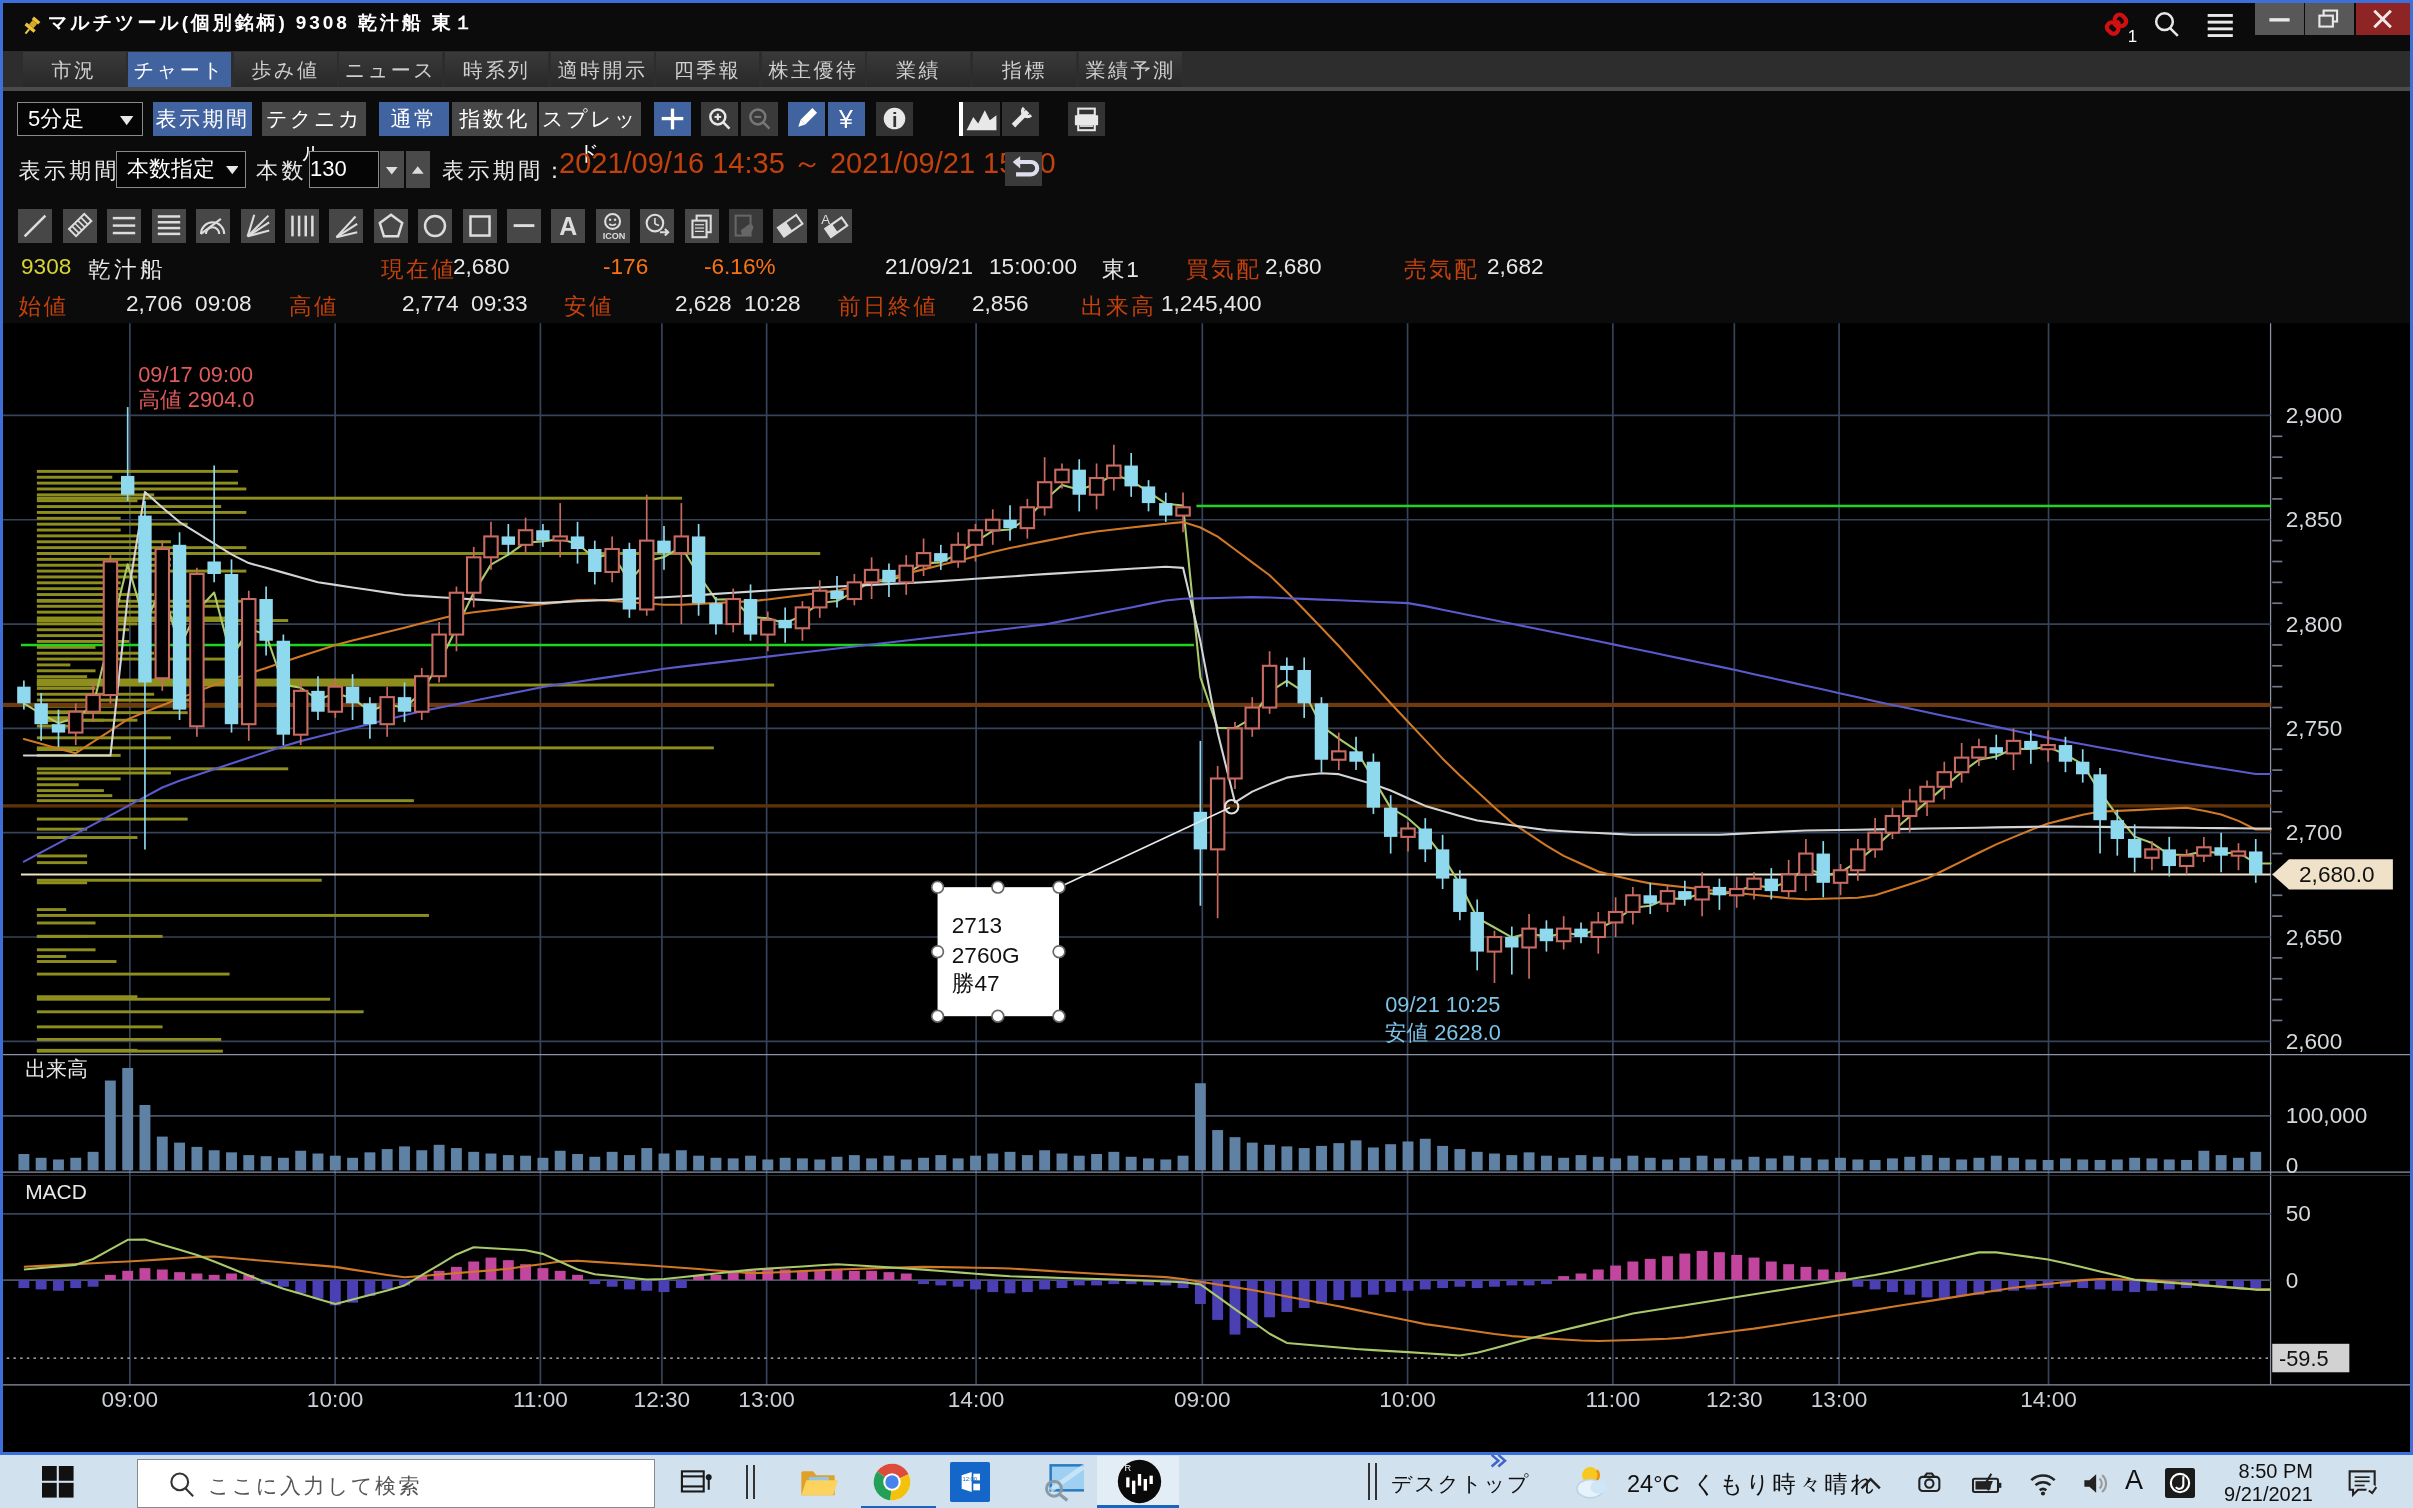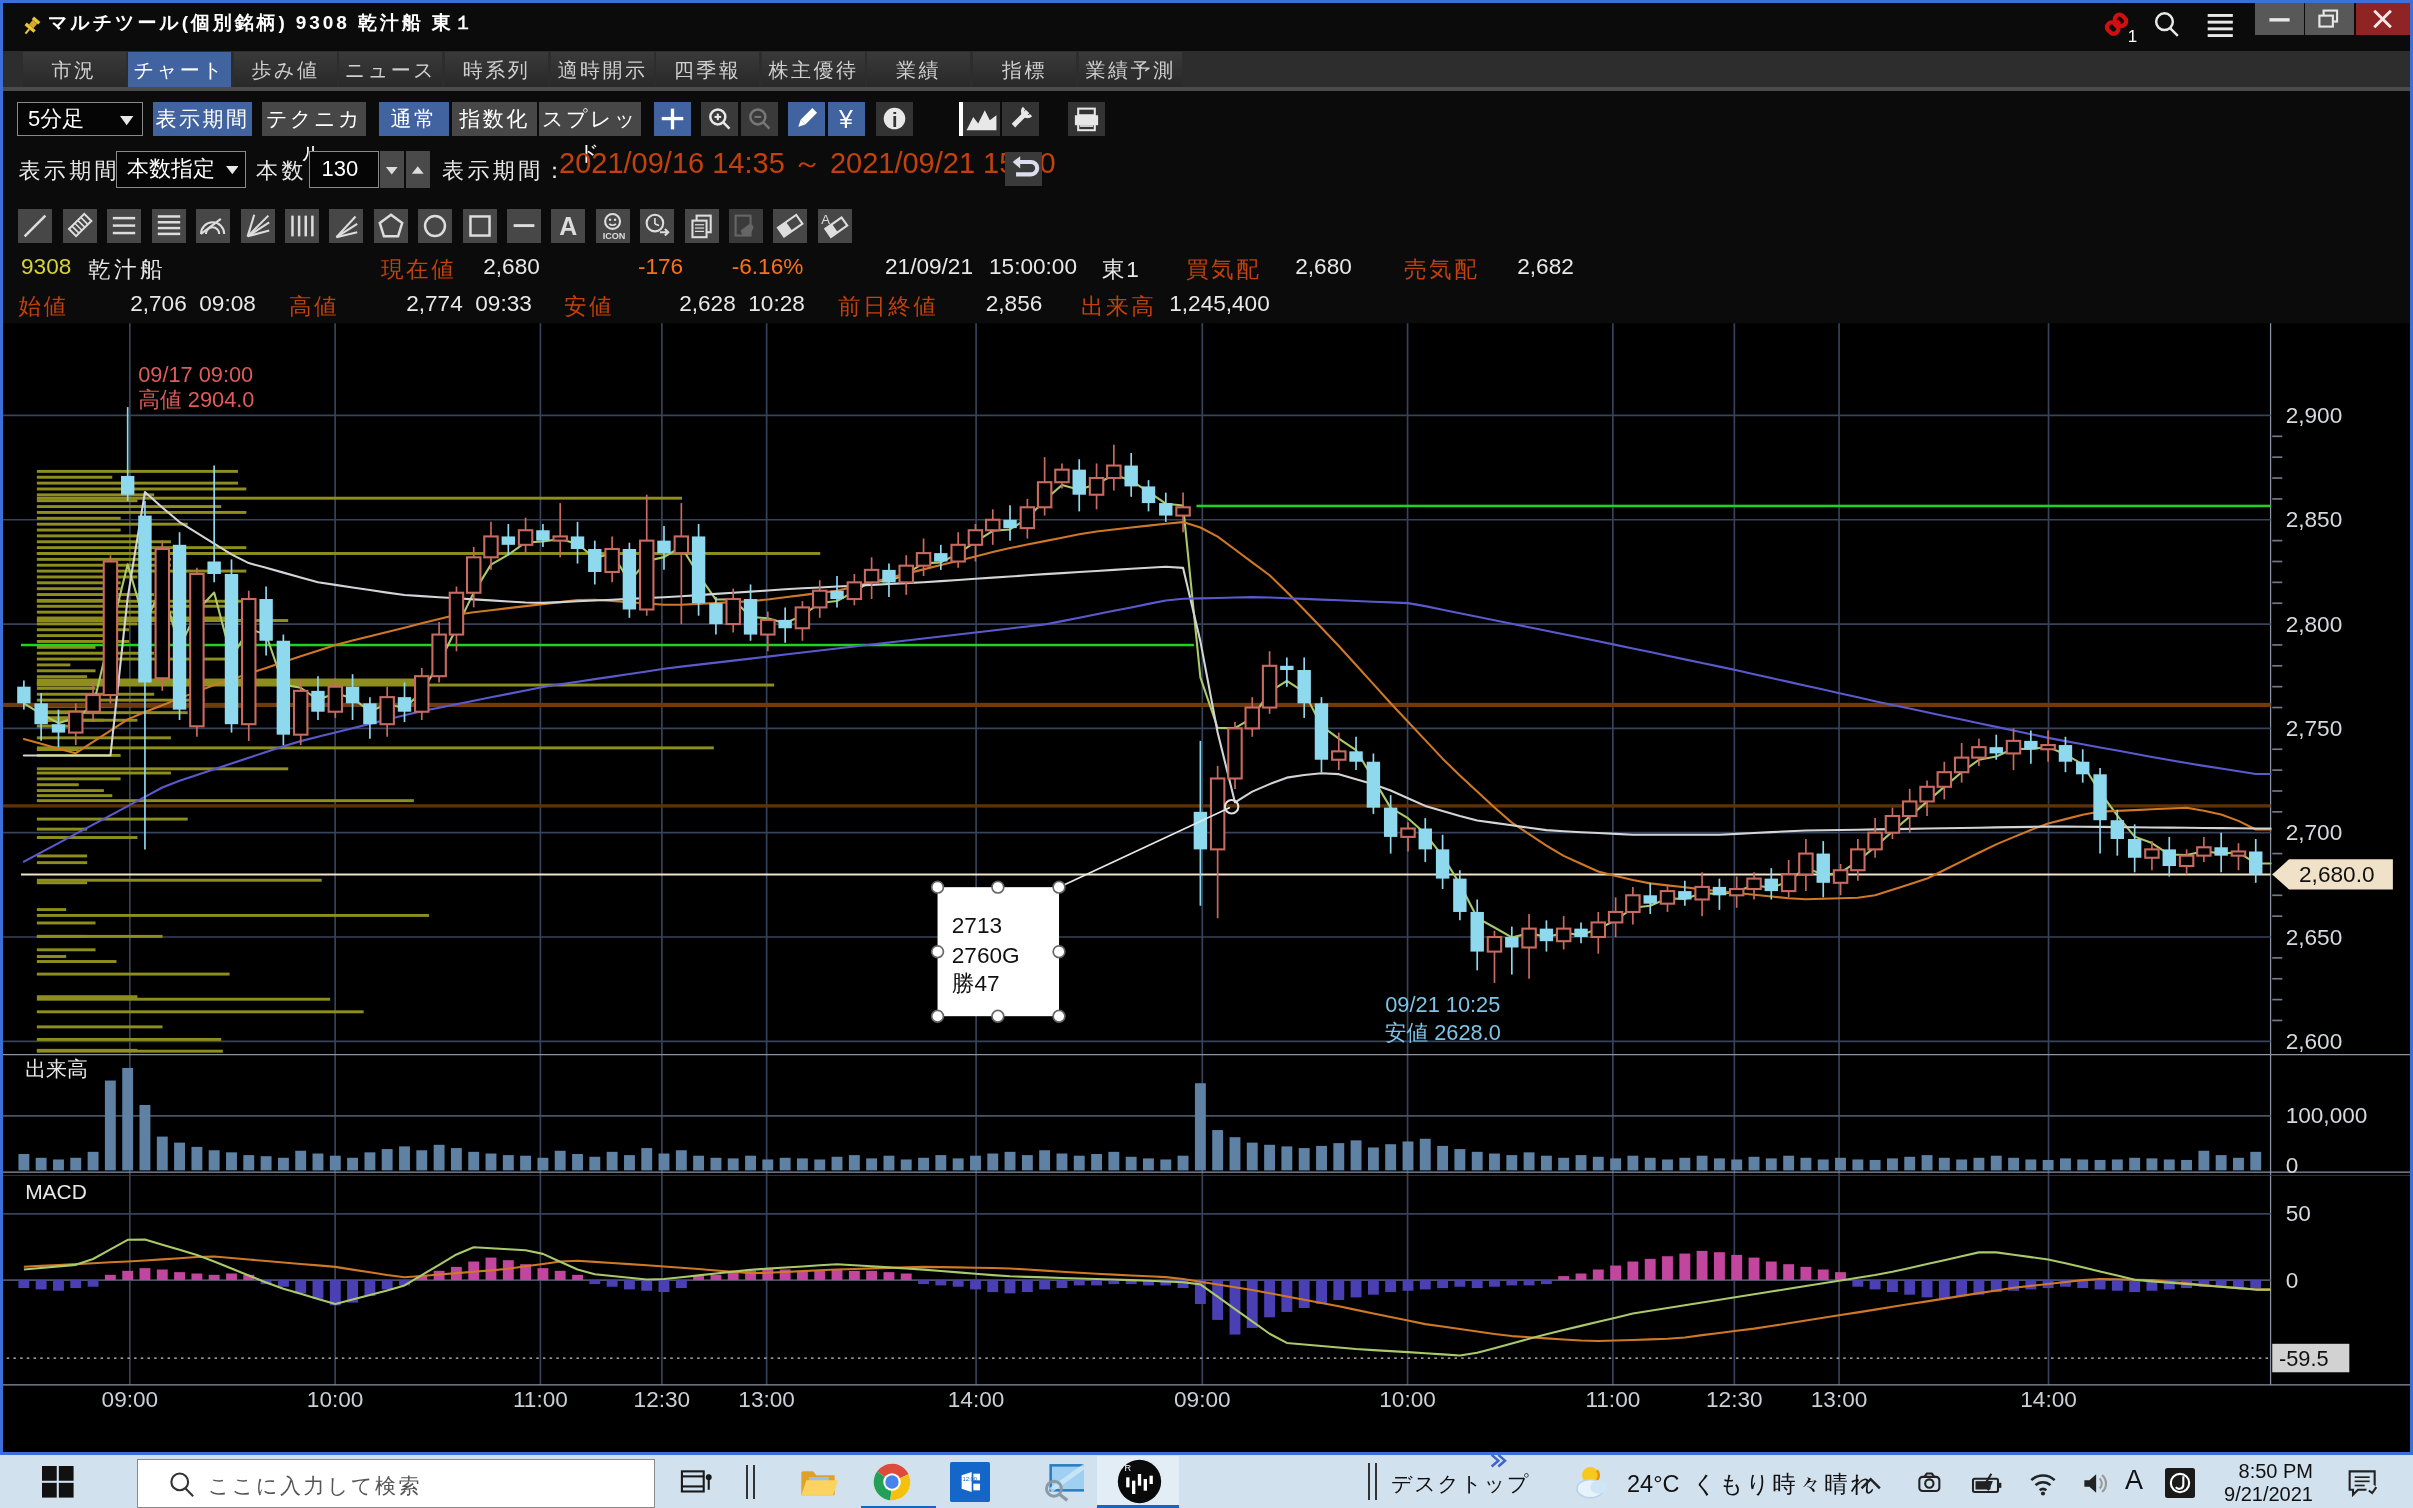--- a/index.html
+++ b/index.html
@@ -15,21 +15,21 @@
 .blue{background:#41639f}
 .gray{background:#474747}
 .icobtn{position:absolute;width:37px;height:34px;background:#3a3a3a}
 .lab{position:absolute;color:#e8e8e8;font-size:22px;letter-spacing:3.4px}
 .drop{position:absolute;background:#050505;border:1.7px solid #8a8a8a;color:#fff;font-size:22px}
 .dtool{position:absolute;width:34px;height:34px;background:#474747;top:209px}
 .qt{position:absolute;font-size:22.6px;color:#e8e8e8;white-space:nowrap}
 .teal{color:#c2410c;letter-spacing:2.5px}
 .grn{color:#f97316}
 .ylw{color:#d8d435}
-.rt{text-align:center}
+.rt{text-align:left}
 #taskbar{position:absolute;left:0;top:1455px;width:2413px;height:54px;background:#d2e1ee}
 .tbicon{position:absolute;top:1462px;width:40px;height:40px}
 .tbtxt{position:absolute;color:#111;font-size:21px}
 </style></head><body>
 <div id="win"></div>
 <div id="titlebar"></div>
 <svg class="abs" style="left:20px;top:14.2px" width="23.5" height="23.5" viewBox="0 0 28 28">
     <g transform="rotate(40 14 14)">
       <rect x="9" y="4" width="10" height="4" fill="#e8c53a"></rect>
       <rect x="10.5" y="8" width="7" height="7" fill="#d4a92a"></rect>

